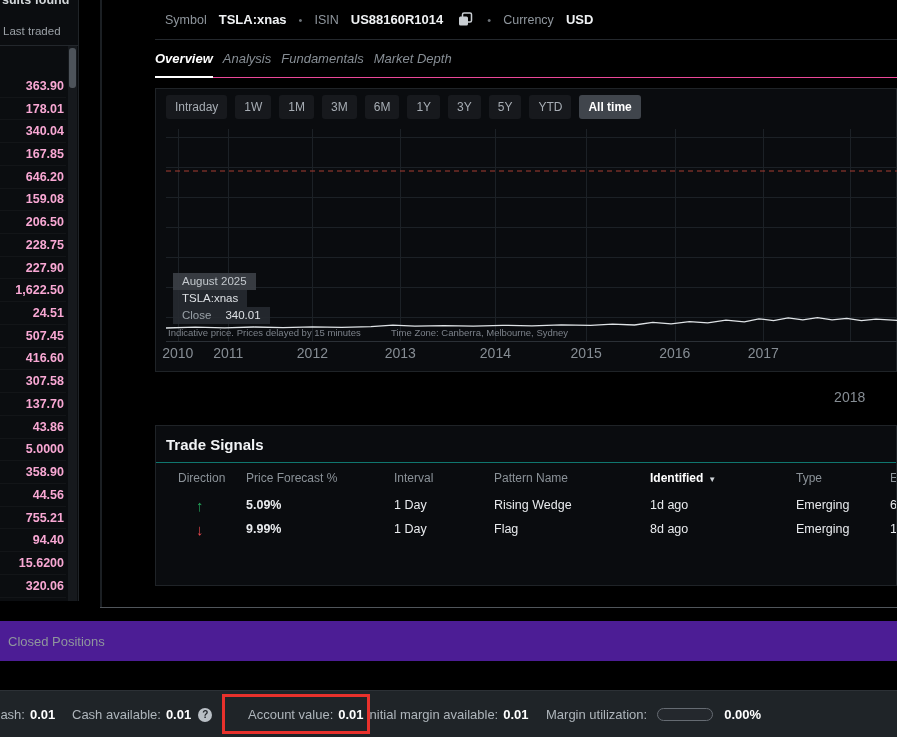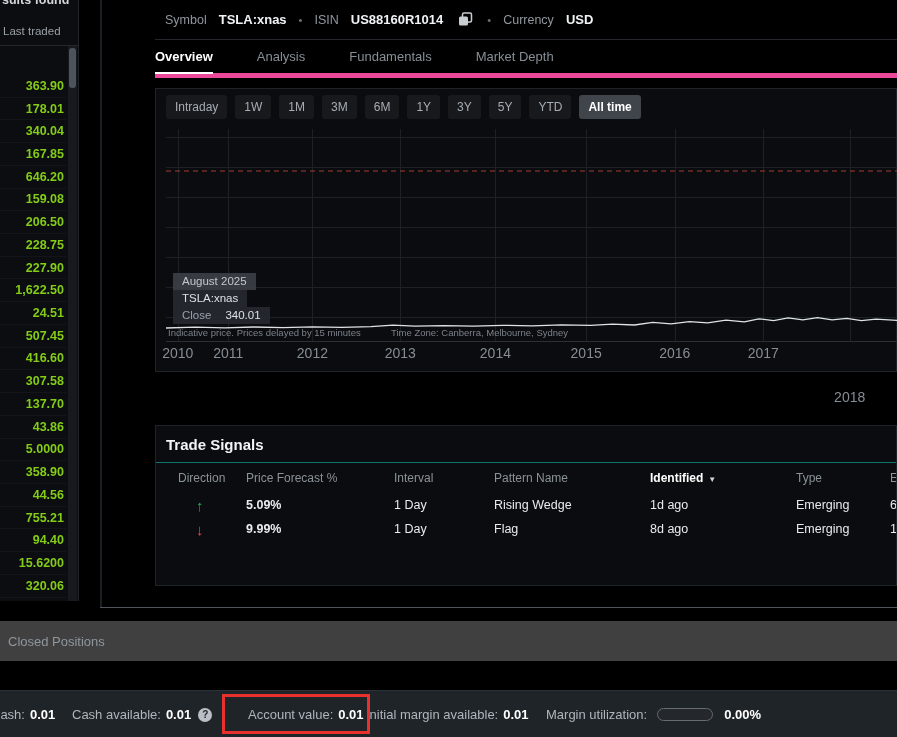--- a/index.html
+++ b/index.html
@@ -7,40 +7,40 @@
               font-family:"Liberation Sans", sans-serif; }
 
   
   #sidebar { position:absolute; left:0; top:0; width:79px; height:601px;
              background:#0b0d10; border-right:1px solid #202428; overflow:hidden; }
   .cut-top-text { position:absolute; top:-7px; left:2px; font-size:12.5px; font-weight:600; color:#d3d7da; white-space:nowrap; }
   .col-header { position:absolute; top:25px; left:3px; font-size:11.5px; color:#9aa0a6; }
   .col-sep { position:absolute; top:45px; left:0; width:79px; height:1px; background:#23272c; }
   #price-list { position:absolute; top:75px; left:0; width:66px; }
   .price-row { height:22.72px; display:flex; align-items:center; justify-content:flex-end;
-               padding-right:2px; font-size:12.5px; font-weight:700; color:#84cc16;
+               padding-right:2px; font-size:12.5px; font-weight:700; color:#f9a8d4;
                border-bottom:1px solid rgba(255,255,255,0.035); }
   #sb-track { position:absolute; left:68px; top:46px; width:9px; height:555px; background:#16191d; }
   #sb-thumb { position:absolute; left:1px; top:2px; width:7px; height:40px; background:#4d535a; border-radius:3px; }
 
   
   #module-left-border { position:absolute; left:100px; top:0; width:2px; height:608px; background:#1b1f23; }
   #module-bottom-line { position:absolute; left:100px; top:607px; width:797px; height:1px; background:#50555b; }
 
   
   #main { position:absolute; left:155px; top:0; width:742px; height:608px; color:#e6e8ea; overflow:hidden; }
 
   #inst-header { height:40px; display:flex; align-items:center; gap:12px;
                  padding-left:10px; border-bottom:1px solid #24282d; font-size:12.5px; }
   .lbl { color:#8f969d; }
   .val { color:#f0f2f4; font-weight:700; font-size:13px; }
   .bullet { color:#6e747a; font-size:11px; }
   .copy-btn { display:inline-flex; align-items:center; justify-content:center; width:20px; height:20px; cursor:pointer; }
 
-  #tab-bar { height:38px; display:flex; gap:44px; border-bottom:5px solid #ec4899; }
+  #tab-bar { height:38px; display:flex; gap:10px; border-bottom:1px solid #ec4899;font-style:italic; }
   .tab { font-size:13px; color:#878e95; display:flex; align-items:center; height:100%; position:relative; cursor:pointer; }
   .tab.active { color:#ffffff; font-weight:700; }
   .tab.active::after { content:""; position:absolute; left:0; right:0; bottom:-1px; height:2px; background:#ffffff; }
 
   
   #chart-card { position:absolute; top:88px; left:0; width:742px; height:284px;
                 background:#0a0c0f; border:1px solid #1f2327; }
   #range-row { position:absolute; top:6px; left:10px; display:flex; gap:8px; }
   .range-btn { background:#17191d; color:#a7adb4; font-size:12px; padding:5px 9px; border-radius:3px; cursor:pointer; white-space:nowrap; }
   .range-btn.active { background:#40454c; color:#ffffff; font-weight:700; }
@@ -75,21 +75,21 @@
   #sig-header .sorted { color:#ffffff; font-weight:700; }
   .sort-arrow { font-size:8px; color:#cfd4d9; margin-left:5px; }
   .sig-row { height:24px; font-size:12.5px; color:#e9ebee; cursor:pointer; }
   .sig-row .fc { font-weight:700; }
   .dir { font-size:15px; font-weight:700; padding-left:18px; }
   .dir.up { color:#23a55a; }
   .dir.down { color:#e5484d; }
 
   
   #closed-positions { position:absolute; left:0; top:621px; width:897px; height:40px;
-                      background:#404040; display:flex; align-items:center; cursor:pointer; }
+                      background:#4c1d95; display:flex; align-items:center; cursor:pointer; }
   #closed-positions span { font-size:13px; color:#8f969d; padding-left:8px; }
 
   
   #footer { position:absolute; left:0; top:690px; width:897px; height:47px;
             background:#1f2428; border-top:1px solid #2c3136; font-size:13px; }
   .f-item { position:absolute; top:0; height:47px; display:flex; align-items:center; gap:5px; white-space:nowrap; }
   .f-lbl { color:#aeb5bb; }
   .f-val { color:#ffffff; font-weight:700; }
   #help-icon { width:14px; height:14px; border-radius:50%; background:#b9bfc5; color:#22262b;
                font-size:10px; font-weight:700; display:inline-flex; align-items:center; justify-content:center;

